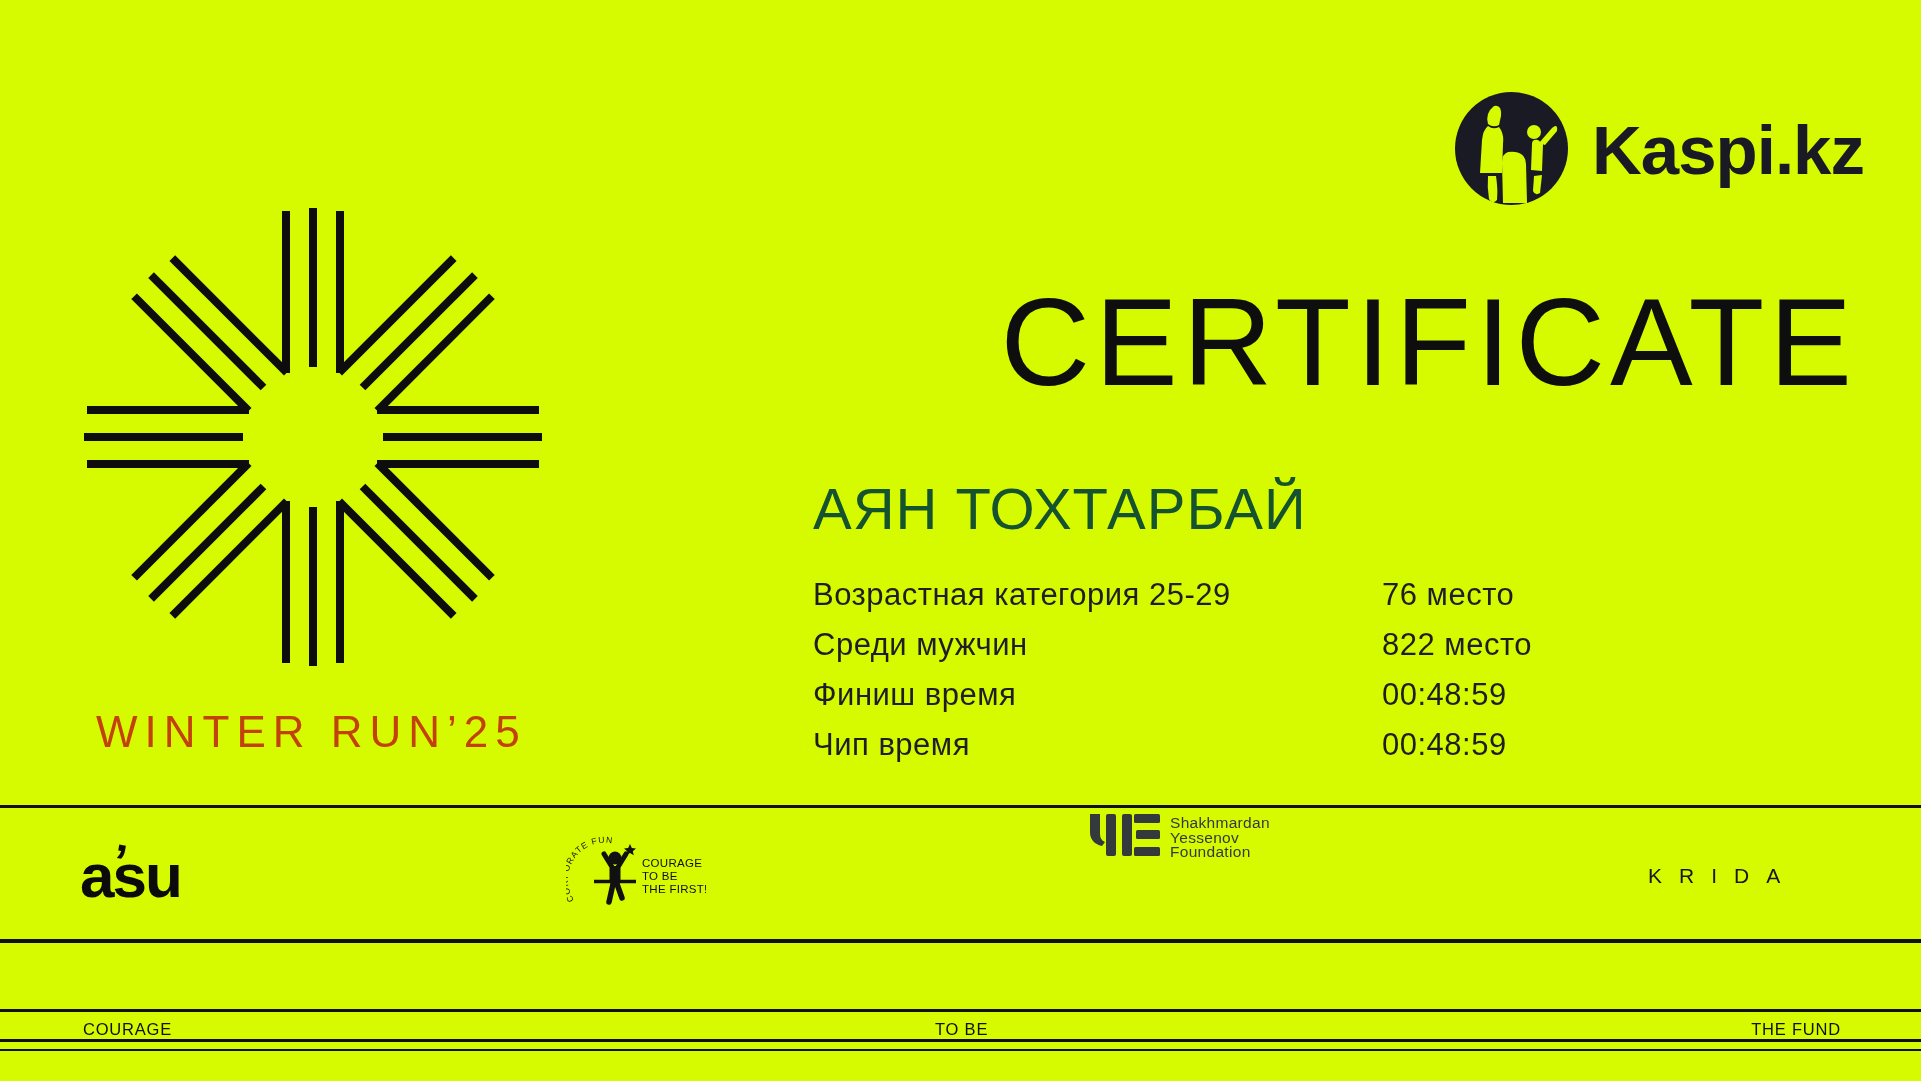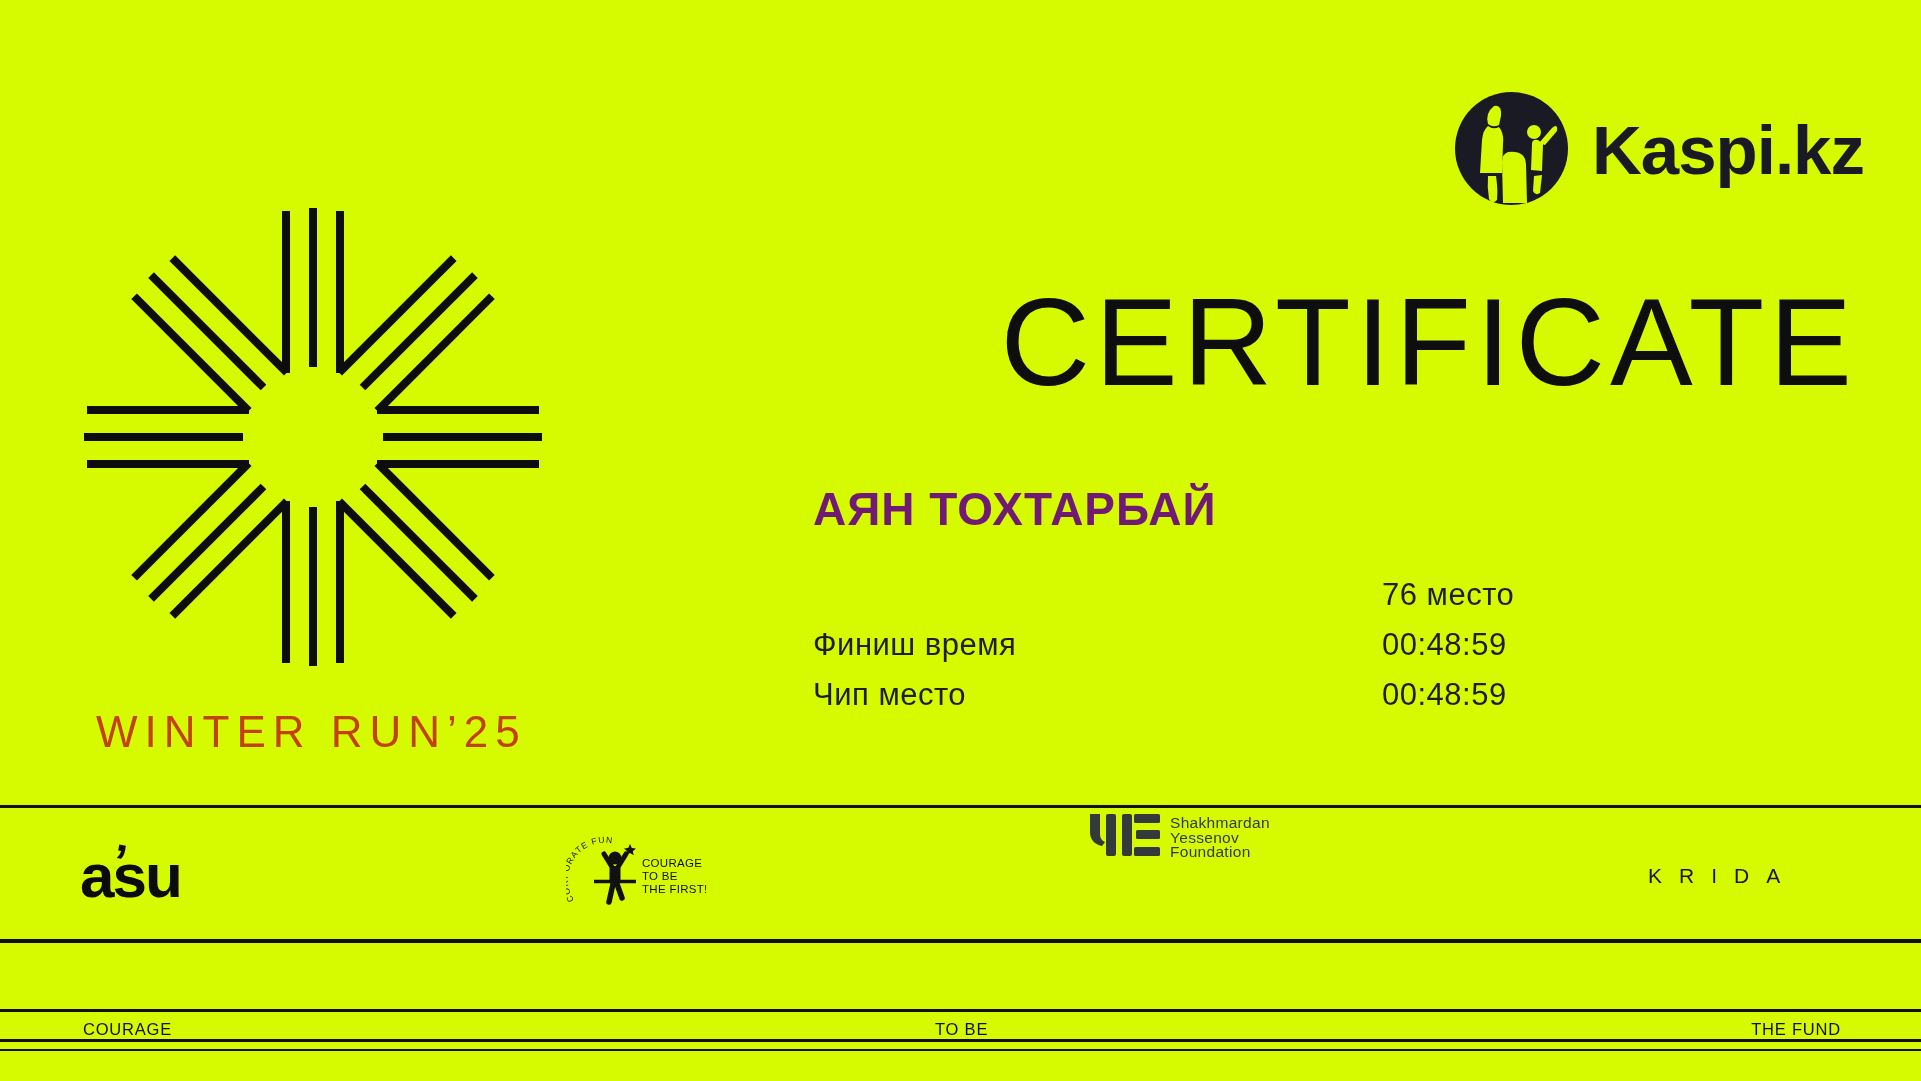--- a/index.html
+++ b/index.html
@@ -29,22 +29,22 @@
   
   .winter-run{
     left:96px;top:710px;
     font-size:44px;line-height:44px;font-weight:400;
     letter-spacing:7px;color:#c2410c;white-space:nowrap;
   }
 
   
   .recipient-name{
     left:813px;top:486px;
-    font-size:46px;line-height:46px;font-weight:700;
-    letter-spacing:1px;color:#701a75;white-space:nowrap;
+    font-size:58px;line-height:46px;font-weight:400;
+    letter-spacing:1px;color:#14532d;white-space:nowrap;
   }
   .results{left:813px;top:570px;width:800px;}
   .result-row{position:relative;height:50px;font-size:31px;line-height:50px;
     color:#1E1E24;letter-spacing:.5px;white-space:nowrap;}
   .result-value{position:absolute;left:569px;top:0;}
 
   
   .rule{left:0;width:1921px;background:#101010;}
   .rule-1{top:805px;height:3px;}
   .rule-2{top:939px;height:4px;}
@@ -112,28 +112,33 @@
         <path d="M79,84 L87,83 L85,101 Q80,104 78,99 Z"></path>
       </g>
     </svg>
     <div class="kaspi-text">Kaspi.kz</div>
   </div>
 
   <div class="abs recipient-name">АЯН ТОХТАРБАЙ</div>
 
   <div class="abs results">
     <div class="result-row">
+      <span>Возрастная категория 25-29</span>
       <span class="result-value">76 место</span>
+    </div>
+    <div class="result-row">
+      <span>Среди мужчин</span>
+      <span class="result-value">822 место</span>
     </div>
     <div class="result-row">
       <span>Финиш время</span>
       <span class="result-value">00:48:59</span>
     </div>
     <div class="result-row">
-      <span>Чип место</span>
+      <span>Чип время</span>
       <span class="result-value">00:48:59</span>
     </div>
   </div>
 
   <div class="abs rule rule-1"></div>
   <div class="abs rule rule-2"></div>
   <div class="abs rule rule-3"></div>
   <div class="abs rule rule-4"></div>
   <div class="abs rule rule-5"></div>
 

